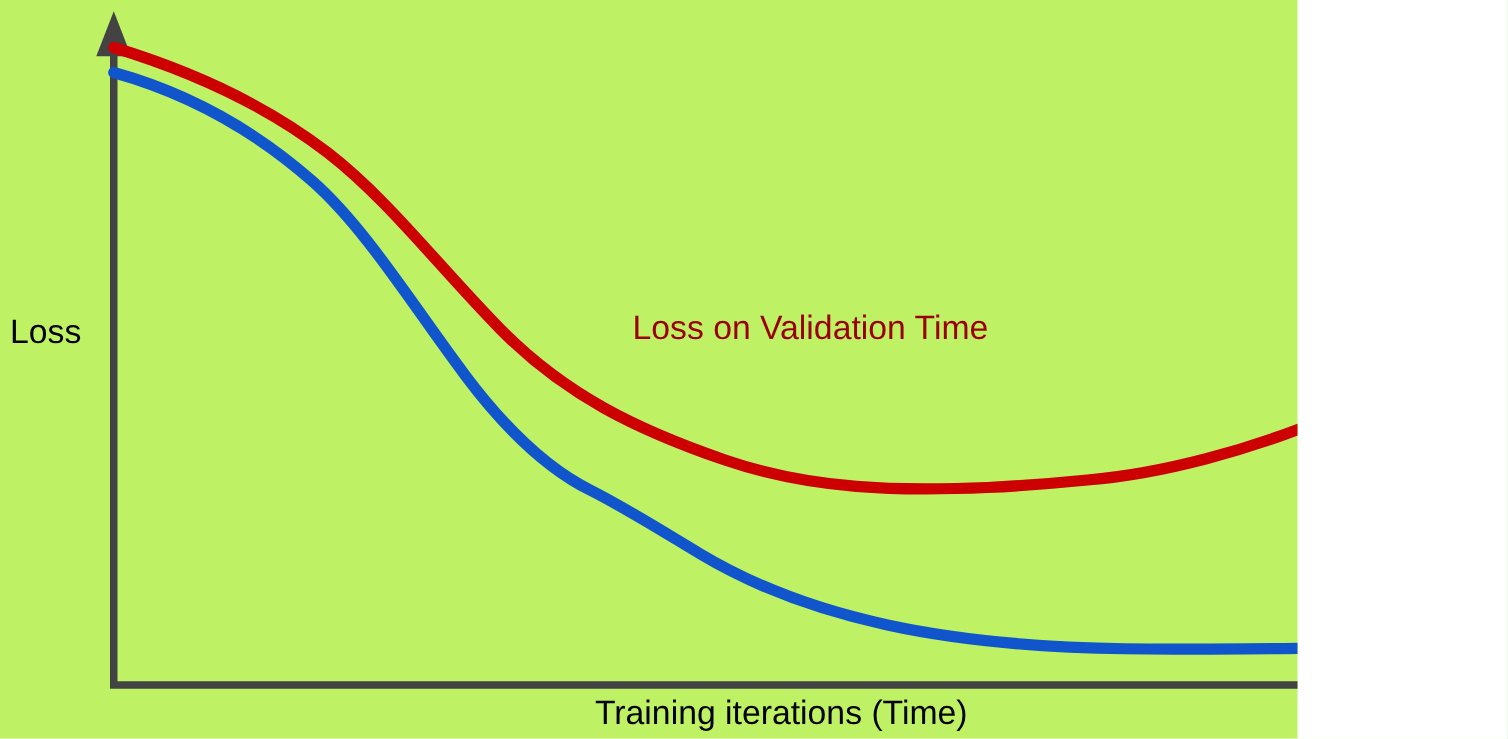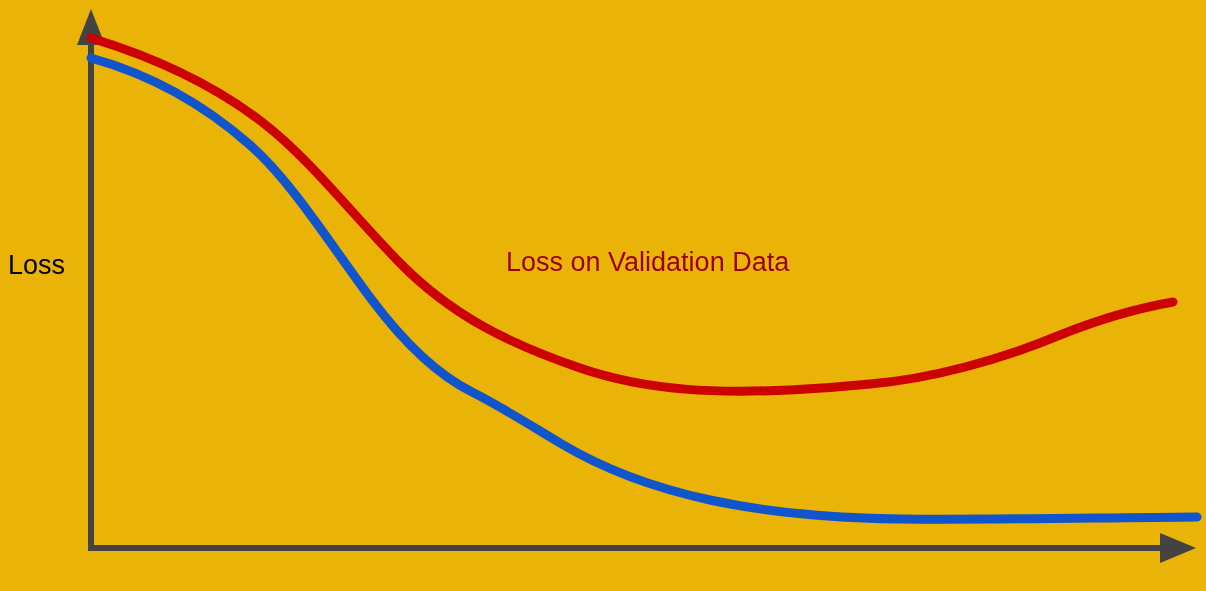--- a/index.html
+++ b/index.html
@@ -5,23 +5,23 @@
   html, body {
     margin: 0;
     padding: 0;
     background: #ffffff;
   }
   body {
     font-family: "Liberation Sans", sans-serif;
   }
   #figure {
     position: relative;
-    width: 1206px;
+    width: 1038px;
     height: 591px;
-    background: #eab308;
+    background: #bef264;
     overflow: hidden;
   }
   #plot-svg {
     position: absolute;
     top: 0;
     left: 0;
     width: 1206px;
     height: 591px;
     display: block;
   }
@@ -86,17 +86,18 @@
              C 292,182 330,244 372,300
              C 408,348 440,376 472,392
              C 500,406 530,425 560,443
              C 600,467 650,487 710,500
              C 770,513 830,518 900,519
              C 980,520 1080,518 1197,517" fill="none" stroke="#1155CC" stroke-width="9" stroke-linecap="round" stroke-linejoin="round"></path>
   </svg>
 
   <div class="axis-title" id="ylabel">Loss</div>
 
+  <div class="axis-title" id="xlabel">Training iterations (Time)</div>
 
-  <div class="series-label" id="label-validation" style="color:#9B0000">Loss on Validation Data</div>
+  <div class="series-label" id="label-validation" style="color:#9B0000">Loss on Validation Time</div>
 
 
 </div>
 
 </body></html>

